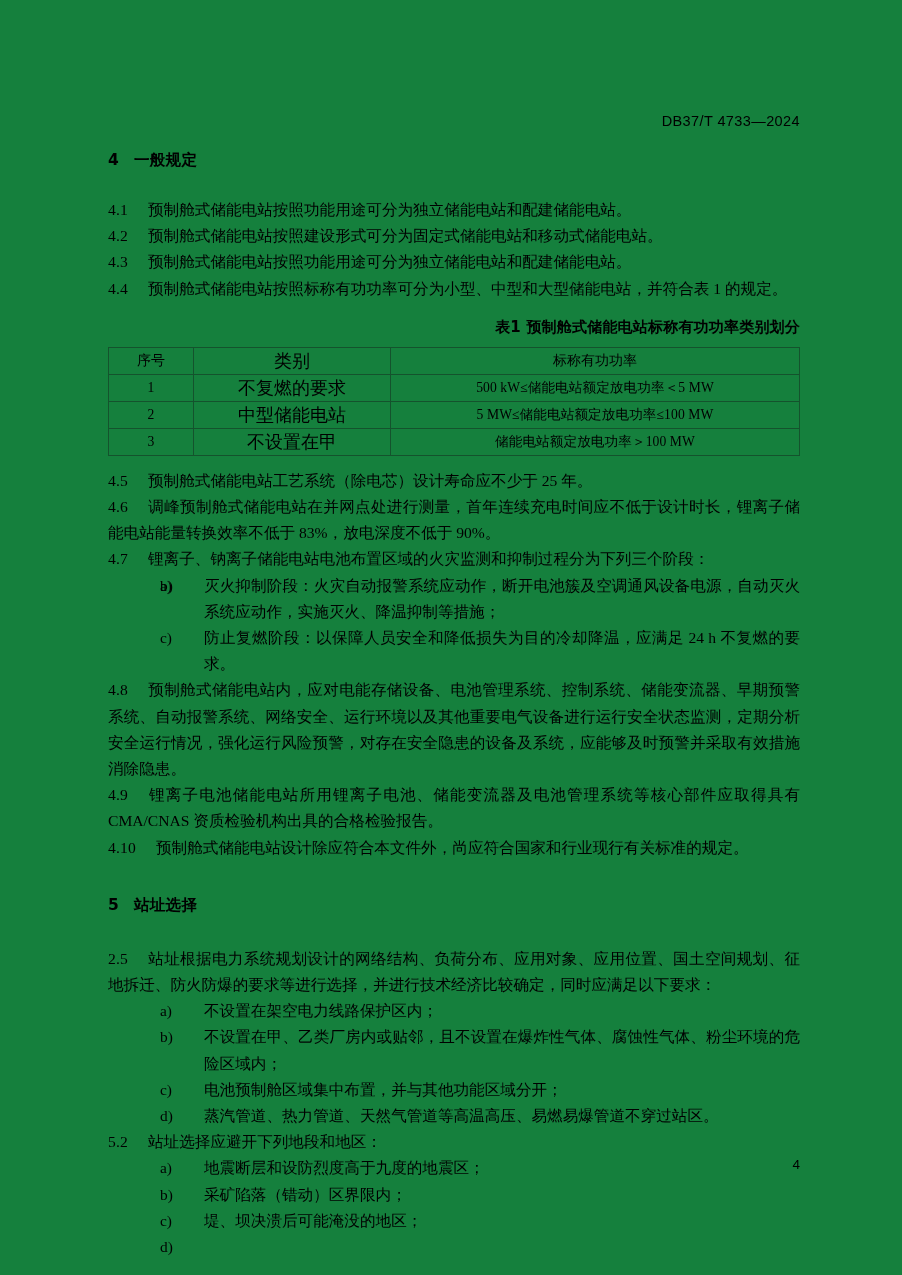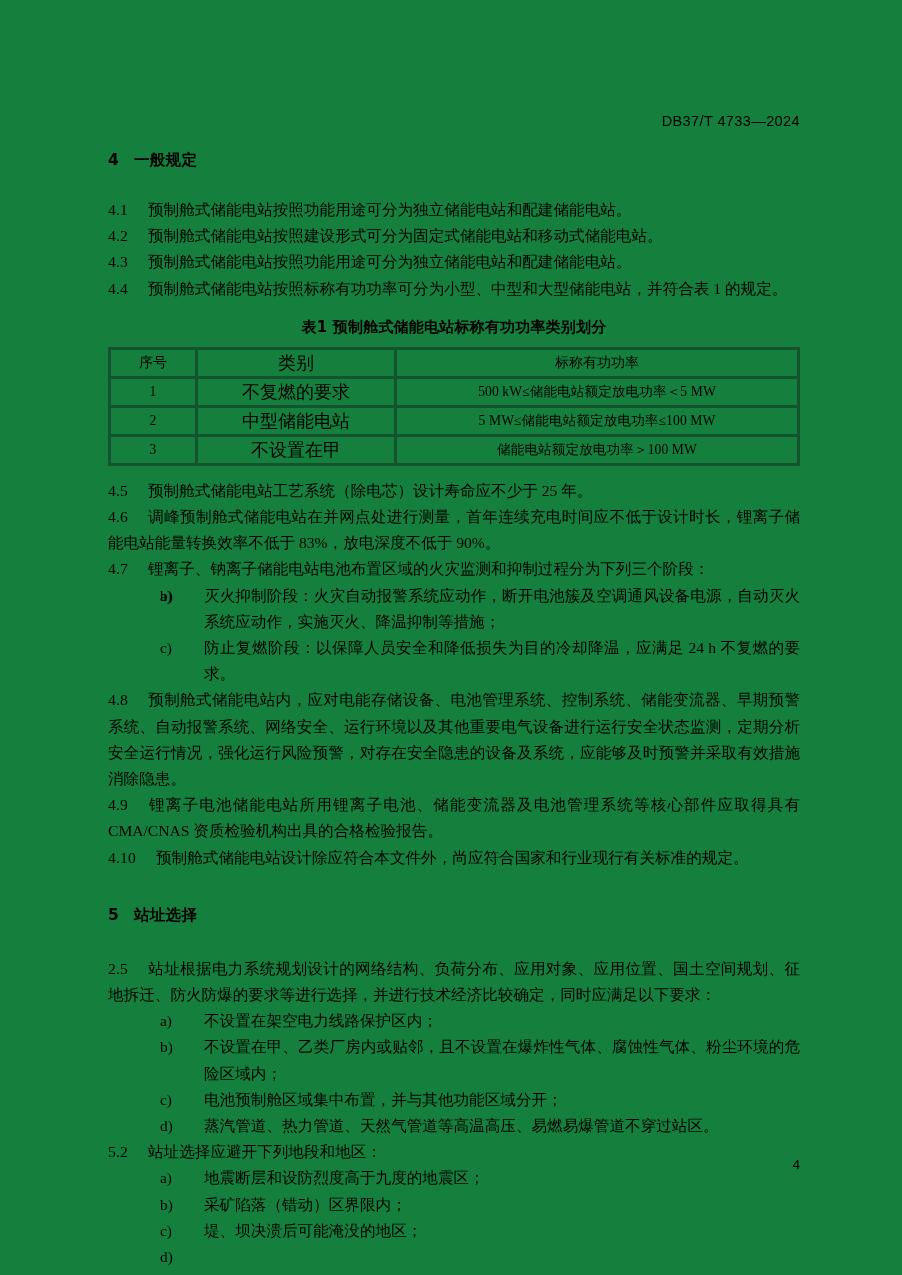--- a/index.html
+++ b/index.html
@@ -90,36 +90,36 @@
   ol.alpha > li > .marker {
     position: absolute;
     left: 52px;
     top: 0;
     font-family: "Liberation Serif", serif;
     font-size: 15.4px;
   }
 
   
   .table-caption {
-    text-align: center;
+    text-align: right;
     font-family: "DejaVu Sans", "Liberation Sans", sans-serif;
     font-size: 15px;
     font-weight: bold;
     letter-spacing: 0.2px;
     margin: 0;
   }
   table.spec {
     border-collapse: collapse;
     width: 692px;
     table-layout: fixed;
     font-size: 13.6px;
   }
   table.spec th,
   table.spec td {
-    border: 3px solid #14532d;
+    border: 1px solid #14532d;
     text-align: center;
     vertical-align: middle;
     padding: 2px 3px;
     font-weight: normal;
     line-height: 20px;
     height: 22px;
   }
   table.spec th {
     font-size: 14px;
   }

